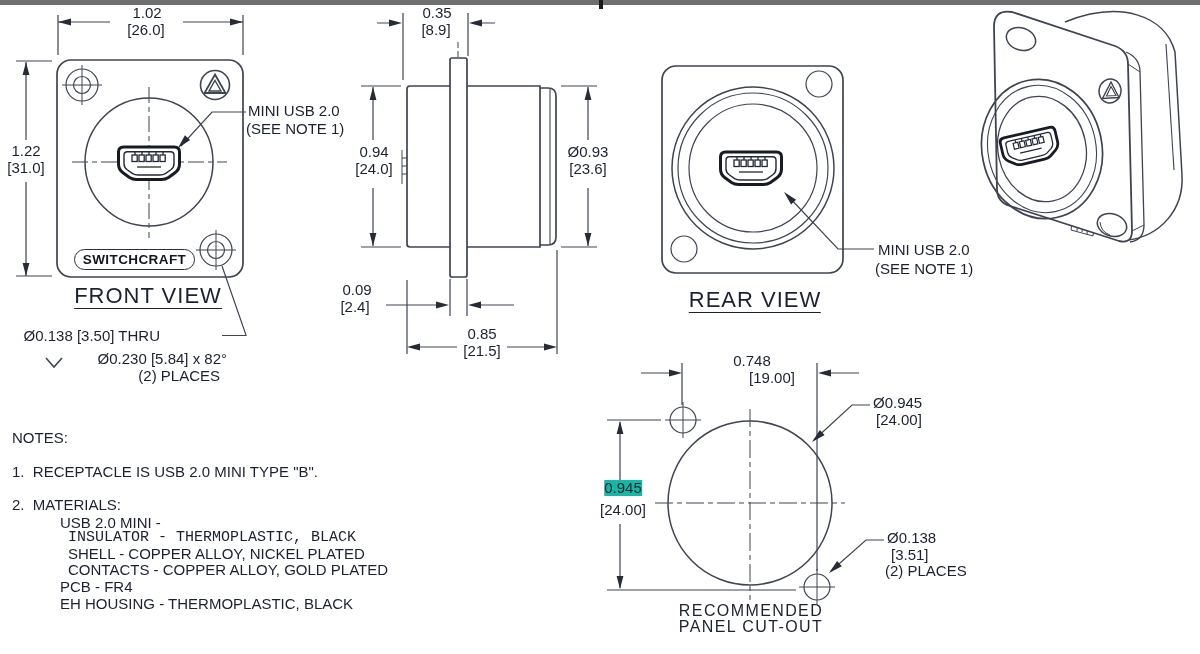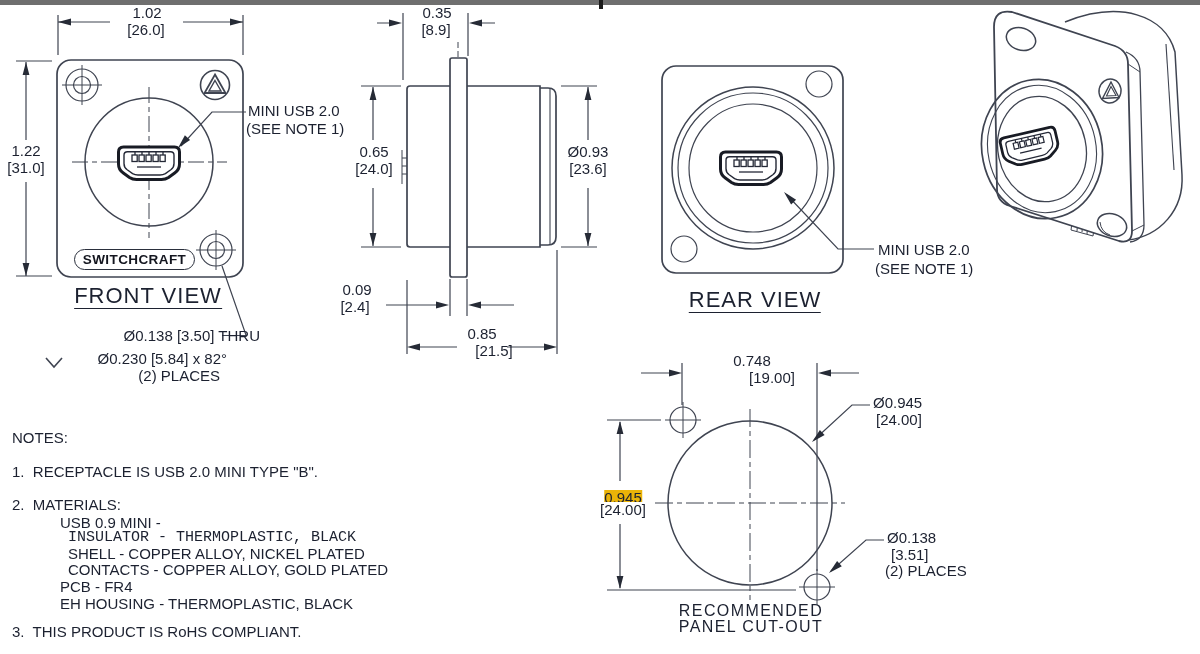--- a/index.html
+++ b/index.html
@@ -194,55 +194,54 @@
   <div class="t c" style="left:147px;top:5px;">1.02</div>
   <div class="t c" style="left:146px;top:22px;">[26.0]</div>
   <div class="t c" style="left:26px;top:143px;">1.22</div>
   <div class="t c" style="left:26px;top:160px;">[31.0]</div>
   <div class="t" style="left:248px;top:103px;">MINI USB 2.0</div>
   <div class="t" style="left:246px;top:121px;">(SEE NOTE 1)</div>
   <div class="brandpill">
     <span class="brandtext">SWITCHCRAFT</span>
   </div>
   <div class="t c vlabel" style="left:148px;top:284px;">FRONT VIEW</div>
-  <div class="t ra" style="right:940px;top:328px;">Ø0.138 [3.50] THRU</div>
+  <div class="t ra" style="right:1040px;top:328px;">Ø0.138 [3.50] THRU</div>
   <div class="t ra" style="right:973px;top:351px;">Ø0.230 [5.84] x 82°</div>
   <div class="t ra" style="right:980px;top:368px;">(2) PLACES</div>
 
   <div class="t c" style="left:437px;top:5px;">0.35</div>
   <div class="t c" style="left:436px;top:22px;">[8.9]</div>
-  <div class="t c" style="left:374px;top:144px;">0.65</div>
+  <div class="t c" style="left:374px;top:144px;">0.94</div>
   <div class="t c" style="left:374px;top:161px;">[24.0]</div>
   <div class="t c" style="left:588px;top:144px;">Ø0.93</div>
   <div class="t c" style="left:588px;top:161px;">[23.6]</div>
   <div class="t c" style="left:357px;top:282px;">0.09</div>
   <div class="t c" style="left:355px;top:299px;">[2.4]</div>
   <div class="t c" style="left:482px;top:326px;">0.85</div>
-  <div class="t c" style="left:482px;top:343px;margin-left:12px;">[21.5]</div>
+  <div class="t c" style="left:482px;top:343px;">[21.5]</div>
 
   <div class="t" style="left:878px;top:242px;">MINI USB 2.0</div>
   <div class="t" style="left:875px;top:261px;">(SEE NOTE 1)</div>
   <div class="t c vlabel" style="left:755px;top:288px;">REAR VIEW</div>
 
   <div class="t c" style="left:752px;top:353px;">0.748</div>
   <div class="t c" style="left:751px;top:370px;margin-left:21px;">[19.00]</div>
-  <div class="t c" style="left:623px;top:490px;background:#eab308;">0.945</div>
+  <div class="t c" style="left:623px;top:480px;background:#14b8a6;">0.945</div>
   <div class="t c" style="left:623px;top:502px;background:#fff;">[24.00]</div>
   <div class="t" style="left:873px;top:395px;">Ø0.945</div>
   <div class="t" style="left:876px;top:412px;">[24.00]</div>
   <div class="t" style="left:887px;top:530px;">Ø0.138</div>
   <div class="t" style="left:891px;top:547px;">[3.51]</div>
   <div class="t" style="left:885px;top:563px;">(2) PLACES</div>
   <div class="t c panellabel" style="left:751px;top:603px;">RECOMMENDED</div>
   <div class="t c panellabel" style="left:751px;top:619px;">PANEL CUT-OUT</div>
 
   <div class="t" style="left:12px;top:430px;">NOTES:</div>
   <div class="t" style="left:12px;top:464px;">1.  RECEPTACLE IS USB 2.0 MINI TYPE "B".</div>
   <div class="t" style="left:12px;top:497px;">2.  MATERIALS:</div>
-  <div class="t" style="left:60px;top:515px;">USB 0.9 MINI -</div>
+  <div class="t" style="left:60px;top:515px;">USB 2.0 MINI -</div>
   <div class="t" style="left:68px;top:530px;font-family:Liberation Mono, monospace;">INSULATOR - THERMOPLASTIC, BLACK</div>
   <div class="t" style="left:68px;top:562px;">CONTACTS - COPPER ALLOY, GOLD PLATED</div>
   <div class="t" style="left:68px;top:546px;">SHELL - COPPER ALLOY, NICKEL PLATED</div>
   <div class="t" style="left:60px;top:579px;">PCB - FR4</div>
   <div class="t" style="left:60px;top:596px;">EH HOUSING - THERMOPLASTIC, BLACK</div>
-  <div class="t" style="left:12px;top:624px;">3.  THIS PRODUCT IS RoHS COMPLIANT.</div>
 
 </div>
 
 </body></html>

